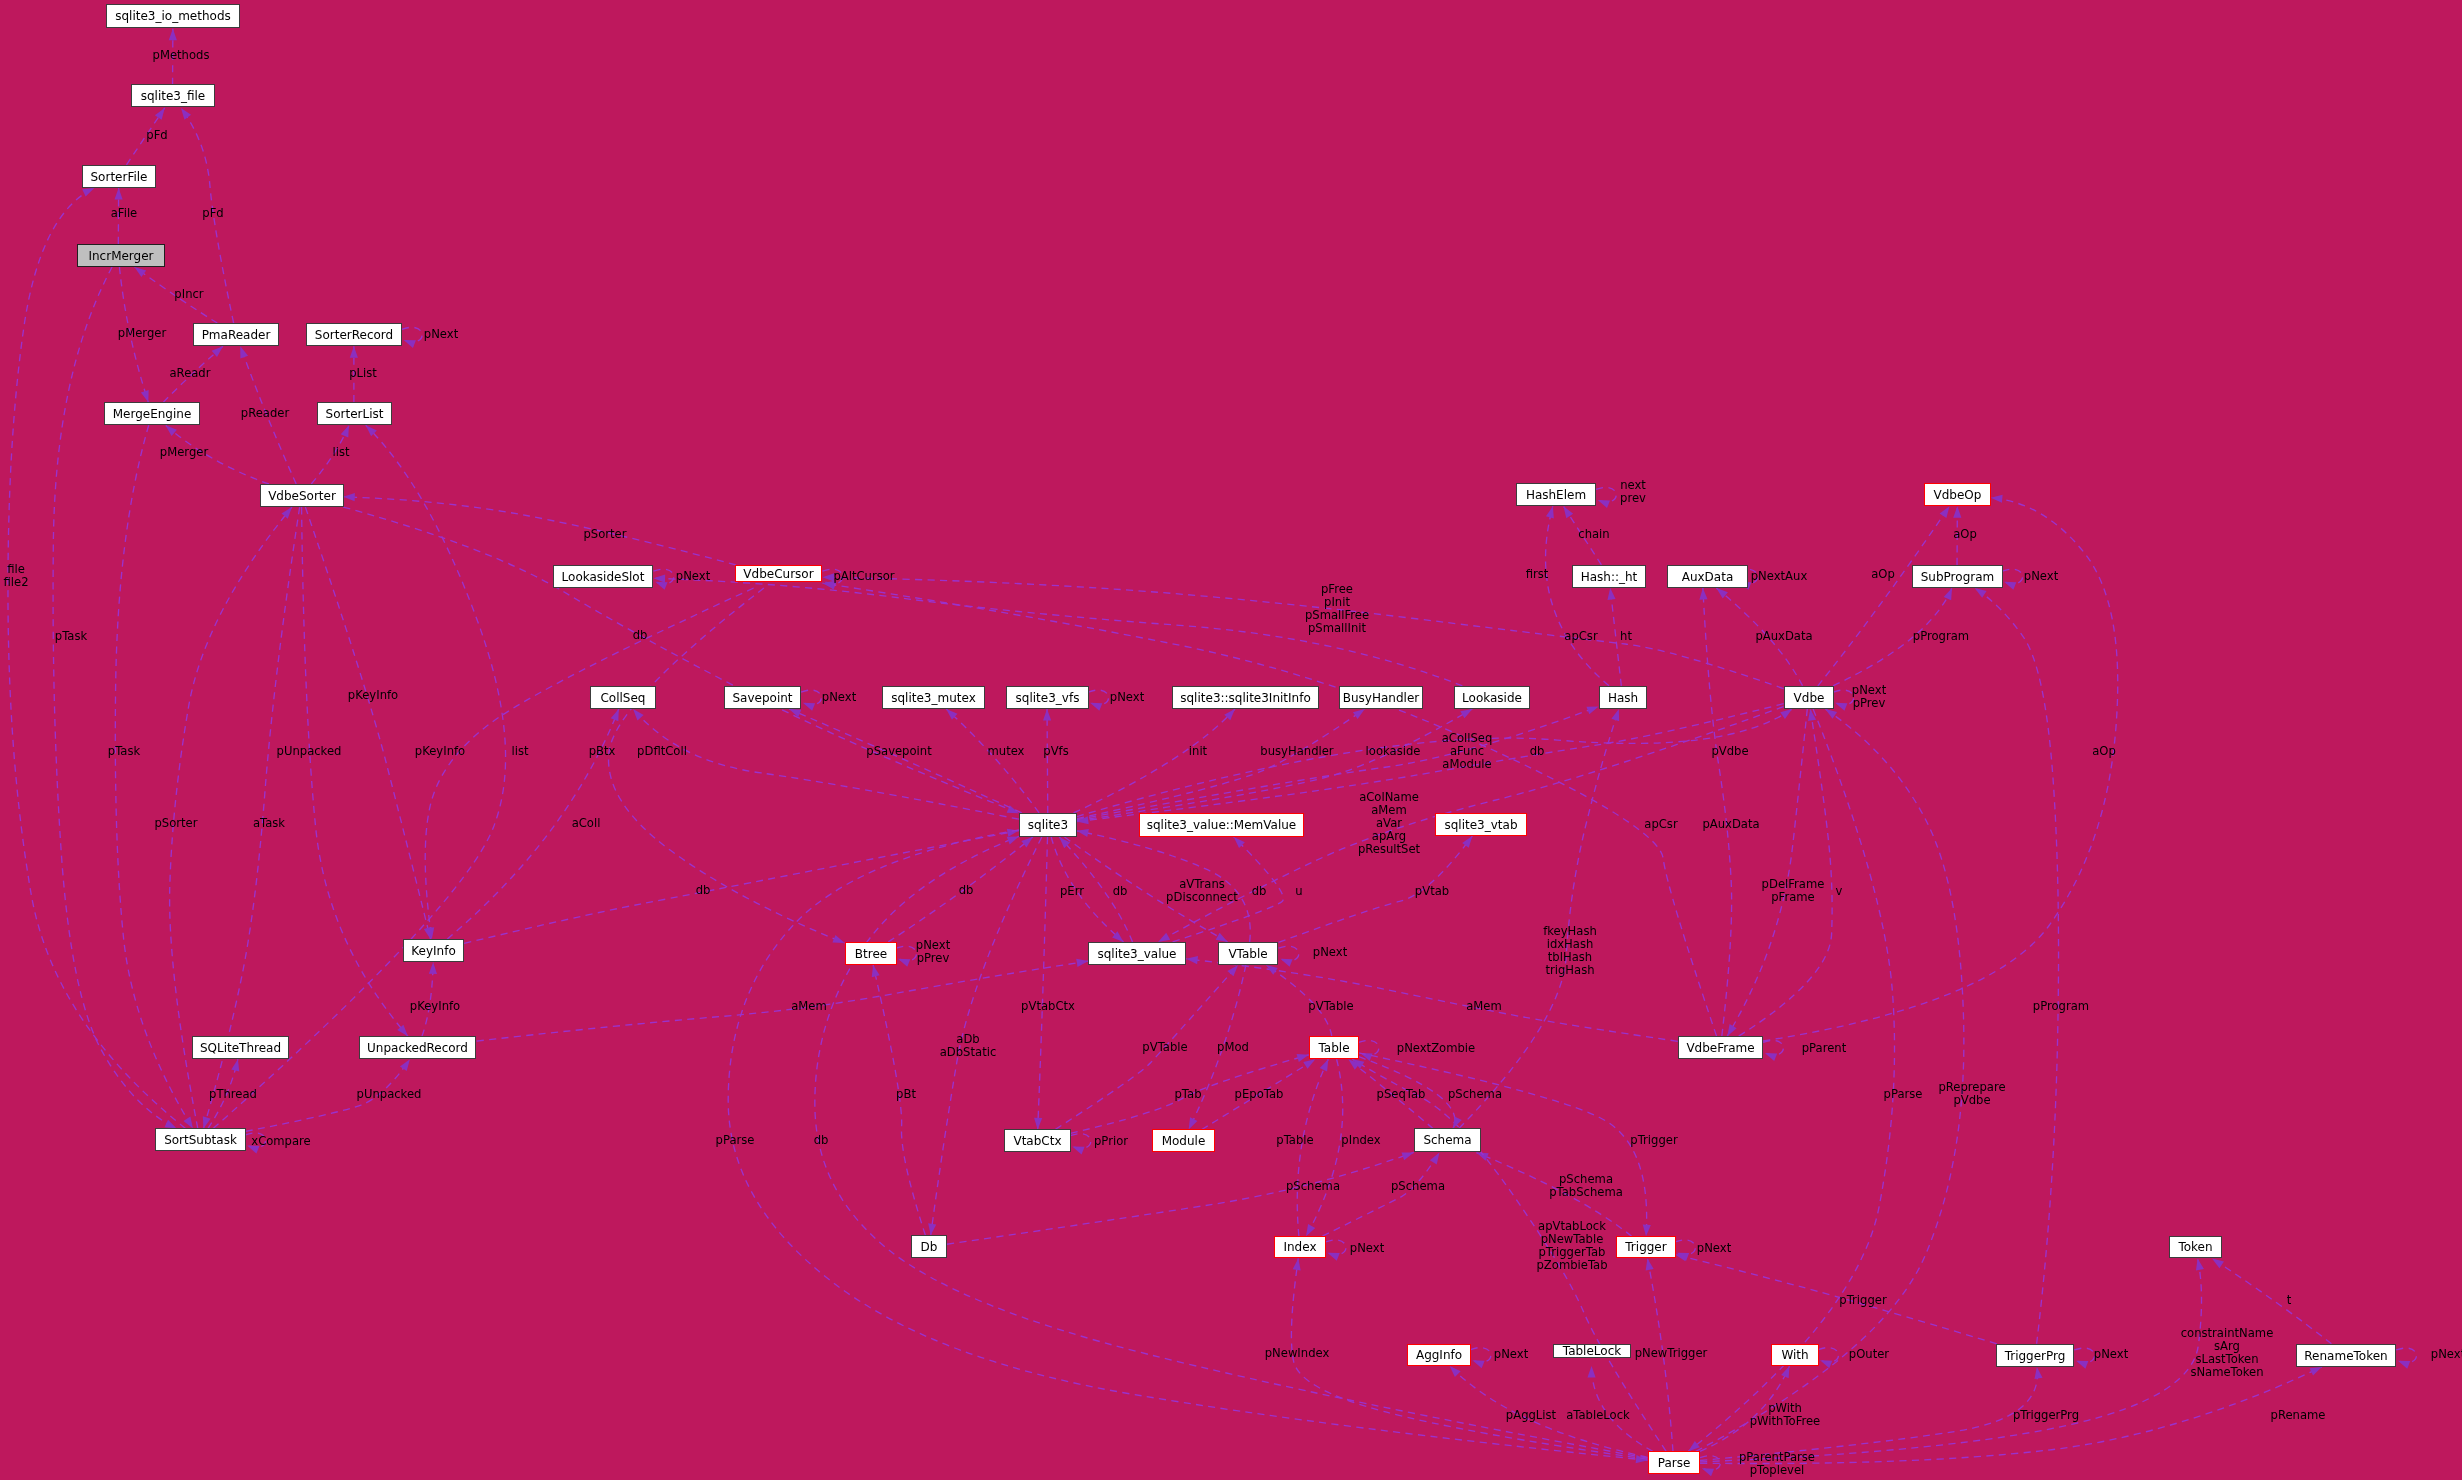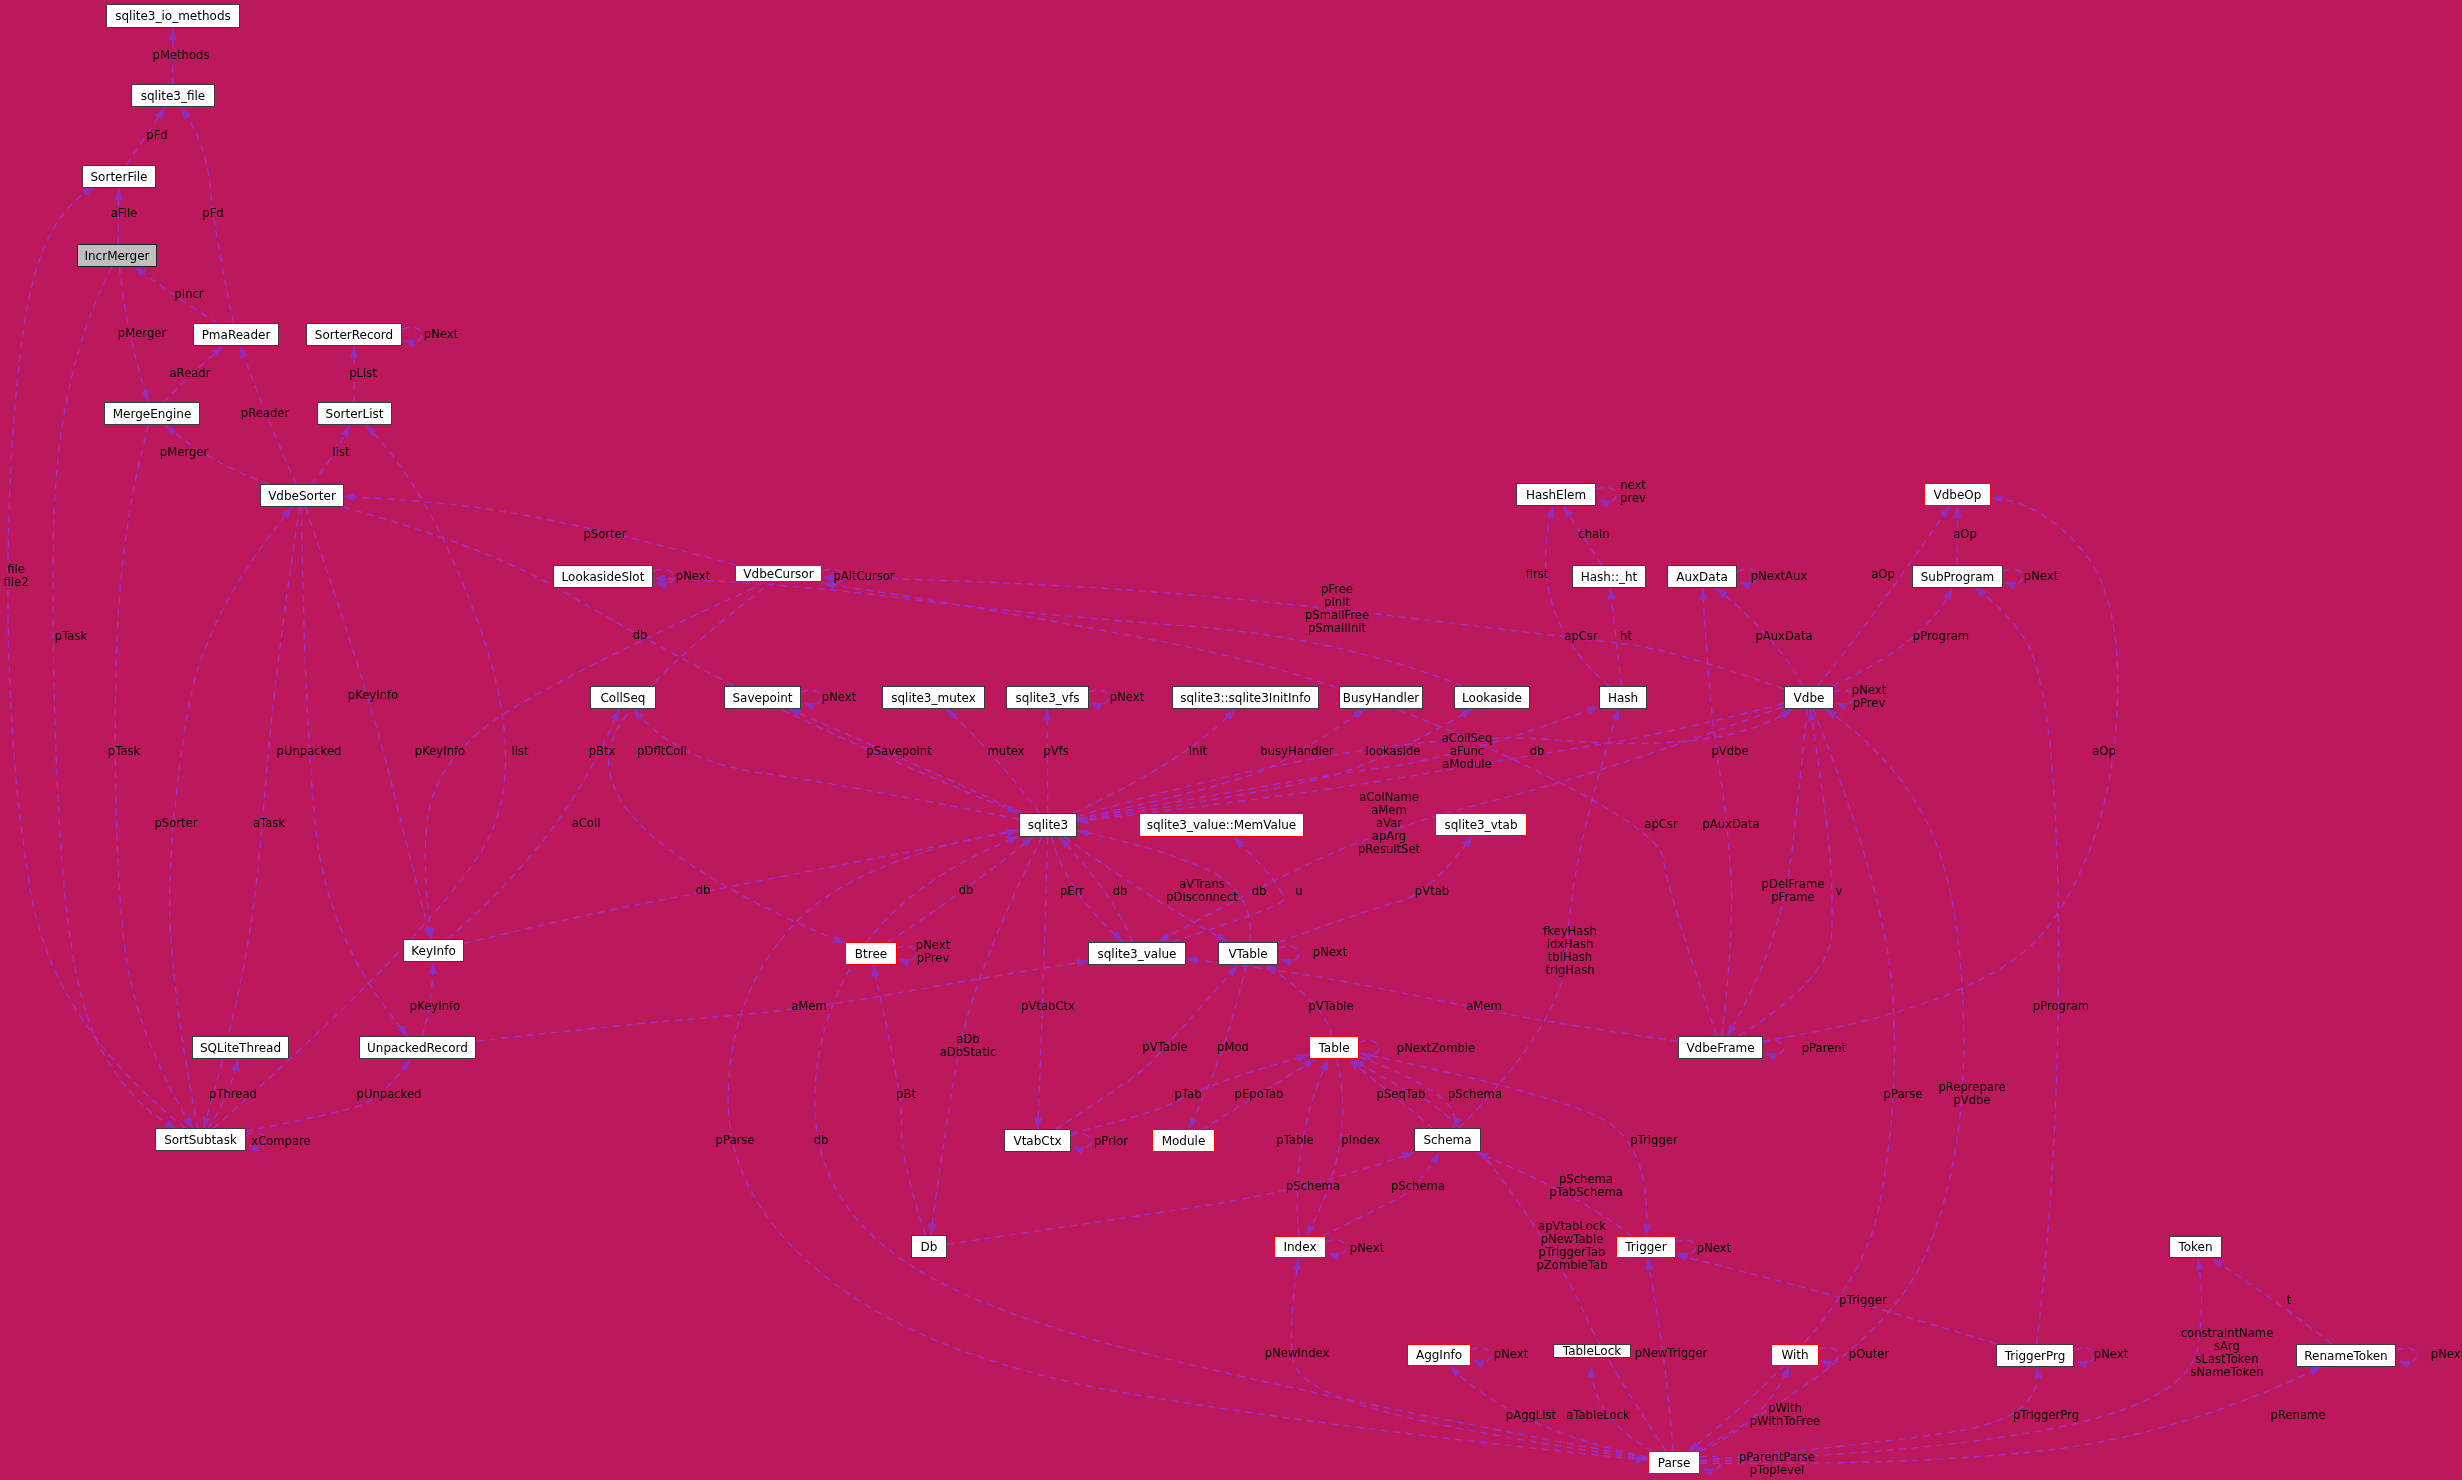--- a/index.html
+++ b/index.html
@@ -252,31 +252,31 @@
       <path d="M 1528 1183.8333333333333 Q 1740 1228 1799 1256.5 Q 1858 1285 1851.2978723404256 1390" class="edge"></path>
       <polygon points="1851.2978723404256,1390 1856.7166321265277,1377.3194226322096 1847.5353165641823,1376.7333812133363" class="arrow"></polygon>
       <path d="M 1907.2 1632 Q 2120 1520 2166 1410 Q 2212 1300 2208.5 1150 Q 2205 1000 2167.5 925 Q 2130 850 2052.909090909091 797" class="edge"></path>
       <polygon points="2052.909090909091,797 2061.0156033384023,808.155467548849 2066.2276685089632,800.5742818462147" class="arrow"></polygon>
       <path d="M 2039.1759259259259 797 Q 2120 1000 2128.5 1116.5 Q 2137 1233 2113.5 1356.5 Q 2090 1480 1898.8484848484848 1632" class="edge"></path>
       <polygon points="1898.8484848484848,1632 1911.8866603517342,1627.5093453098168 1906.1606512633696,1620.3084550926308" class="arrow"></polygon>
     </svg>
 <div class="node" style="left: 106px; top: 4.4px; width: 134px; height: 24px;">sqlite3_io_methods</div>
     <div class="node" style="left: 131px; top: 84px; width: 84px; height: 23px;">sqlite3_file</div>
     <div class="node" style="left: 82px; top: 165px; width: 74px; height: 23px;">SorterFile</div>
-    <div class="node hl" style="left: 77px; top: 244px; width: 80px; height: 23px;">IncrMerger</div>
+    <div class="node hl" style="left: 77px; top: 244px; width: 88px; height: 23px;">IncrMerger</div>
     <div class="node" style="left: 193px; top: 323px; width: 86px; height: 23px;">PmaReader</div>
     <div class="node" style="left: 306px; top: 323px; width: 96px; height: 23px;">SorterRecord</div>
     <div class="node" style="left: 104px; top: 402px; width: 96px; height: 23px;">MergeEngine</div>
     <div class="node" style="left: 317px; top: 402px; width: 75px; height: 23px;">SorterList</div>
     <div class="node" style="left: 260px; top: 484px; width: 84px; height: 23px;">VdbeSorter</div>
     <div class="node" style="left: 553px; top: 565px; width: 100px; height: 23px;">LookasideSlot</div>
     <div class="node red" style="left: 735px; top: 565px; width: 87px; height: 17px;">VdbeCursor</div>
     <div class="node" style="left: 1516px; top: 483px; width: 80px; height: 23px;">HashElem</div>
     <div class="node" style="left: 1572px; top: 565px; width: 74px; height: 23px;">Hash::_ht</div>
-    <div class="node" style="left: 1667px; top: 565px; width: 70px; height: 23px;">AuxData</div>
+    <div class="node" style="left: 1667px; top: 565px; width: 81px; height: 23px;">AuxData</div>
     <div class="node red" style="left: 1924px; top: 483px; width: 67px; height: 23px;">VdbeOp</div>
     <div class="node" style="left: 1912px; top: 565px; width: 91px; height: 23px;">SubProgram</div>
     <div class="node" style="left: 590px; top: 686px; width: 66px; height: 23px;">CollSeq</div>
     <div class="node" style="left: 724px; top: 686px; width: 77px; height: 23px;">Savepoint</div>
     <div class="node" style="left: 882px; top: 686px; width: 103px; height: 23px;">sqlite3_mutex</div>
     <div class="node" style="left: 1006px; top: 686px; width: 83px; height: 23px;">sqlite3_vfs</div>
     <div class="node" style="left: 1172px; top: 686px; width: 147px; height: 23px;">sqlite3::sqlite3InitInfo</div>
     <div class="node" style="left: 1339px; top: 686px; width: 84px; height: 23px;">BusyHandler</div>
     <div class="node" style="left: 1454px; top: 686px; width: 76px; height: 23px;">Lookaside</div>
     <div class="node" style="left: 1599px; top: 686px; width: 48px; height: 23px;">Hash</div>

